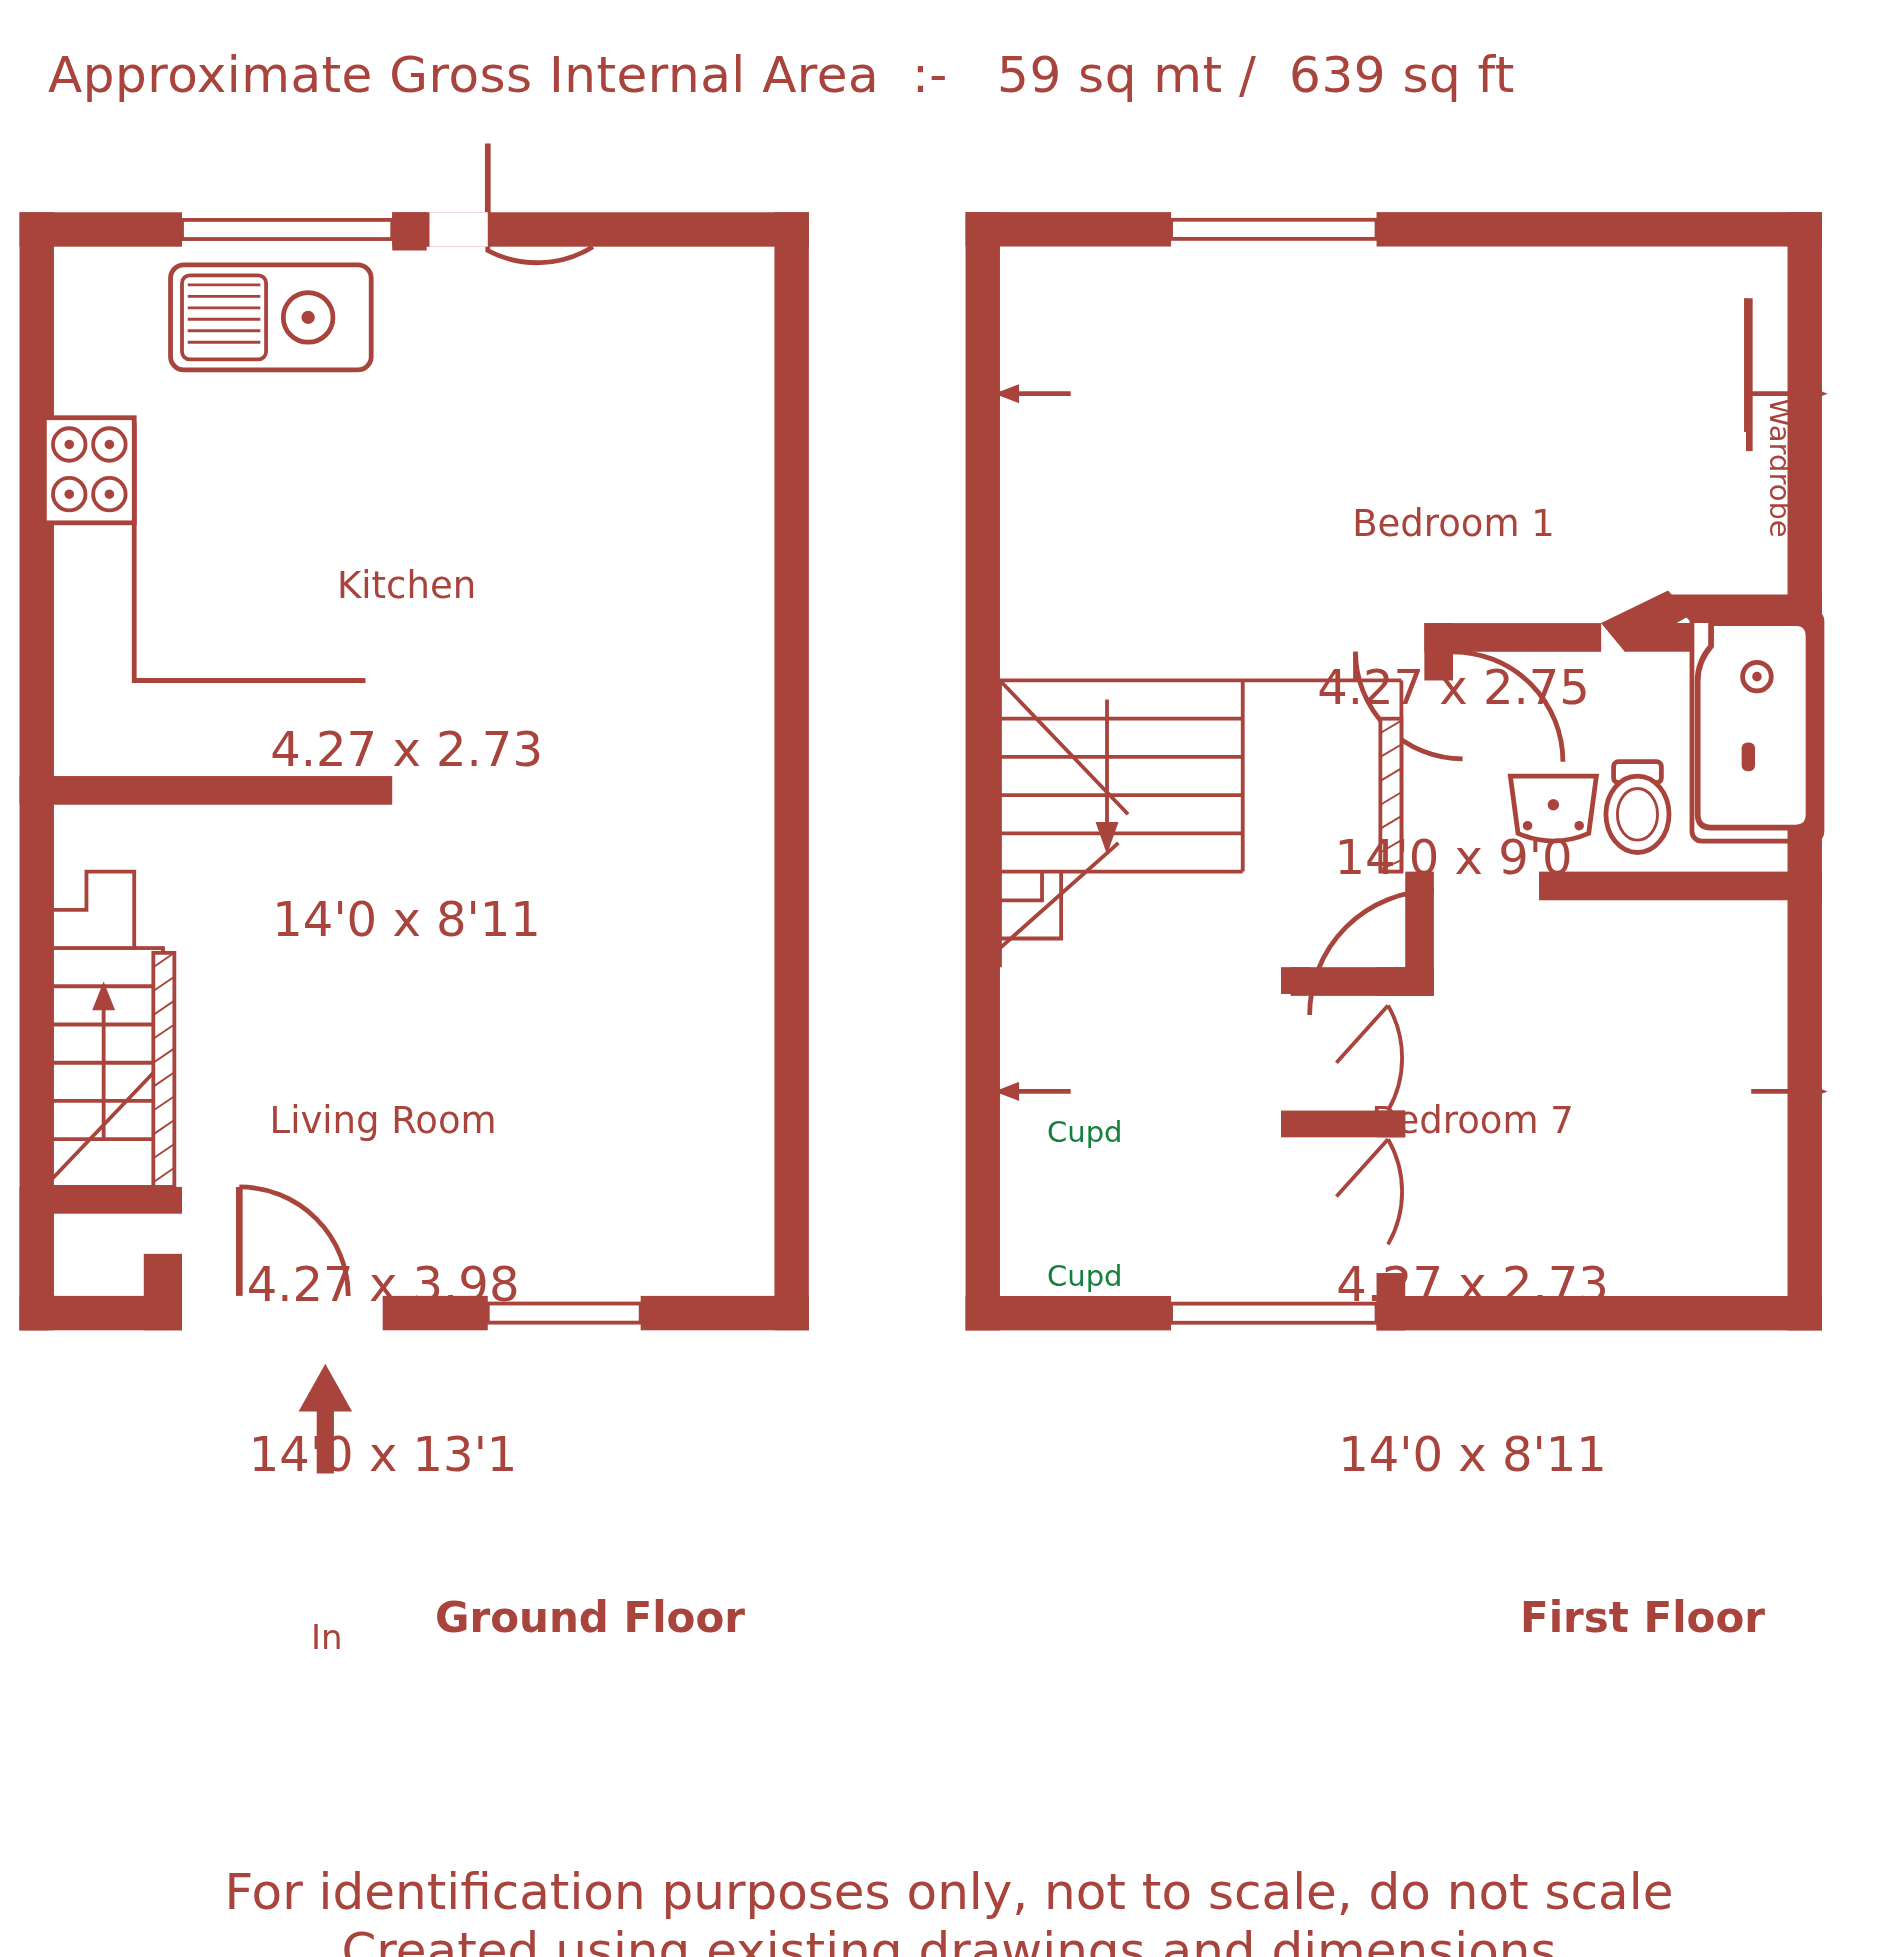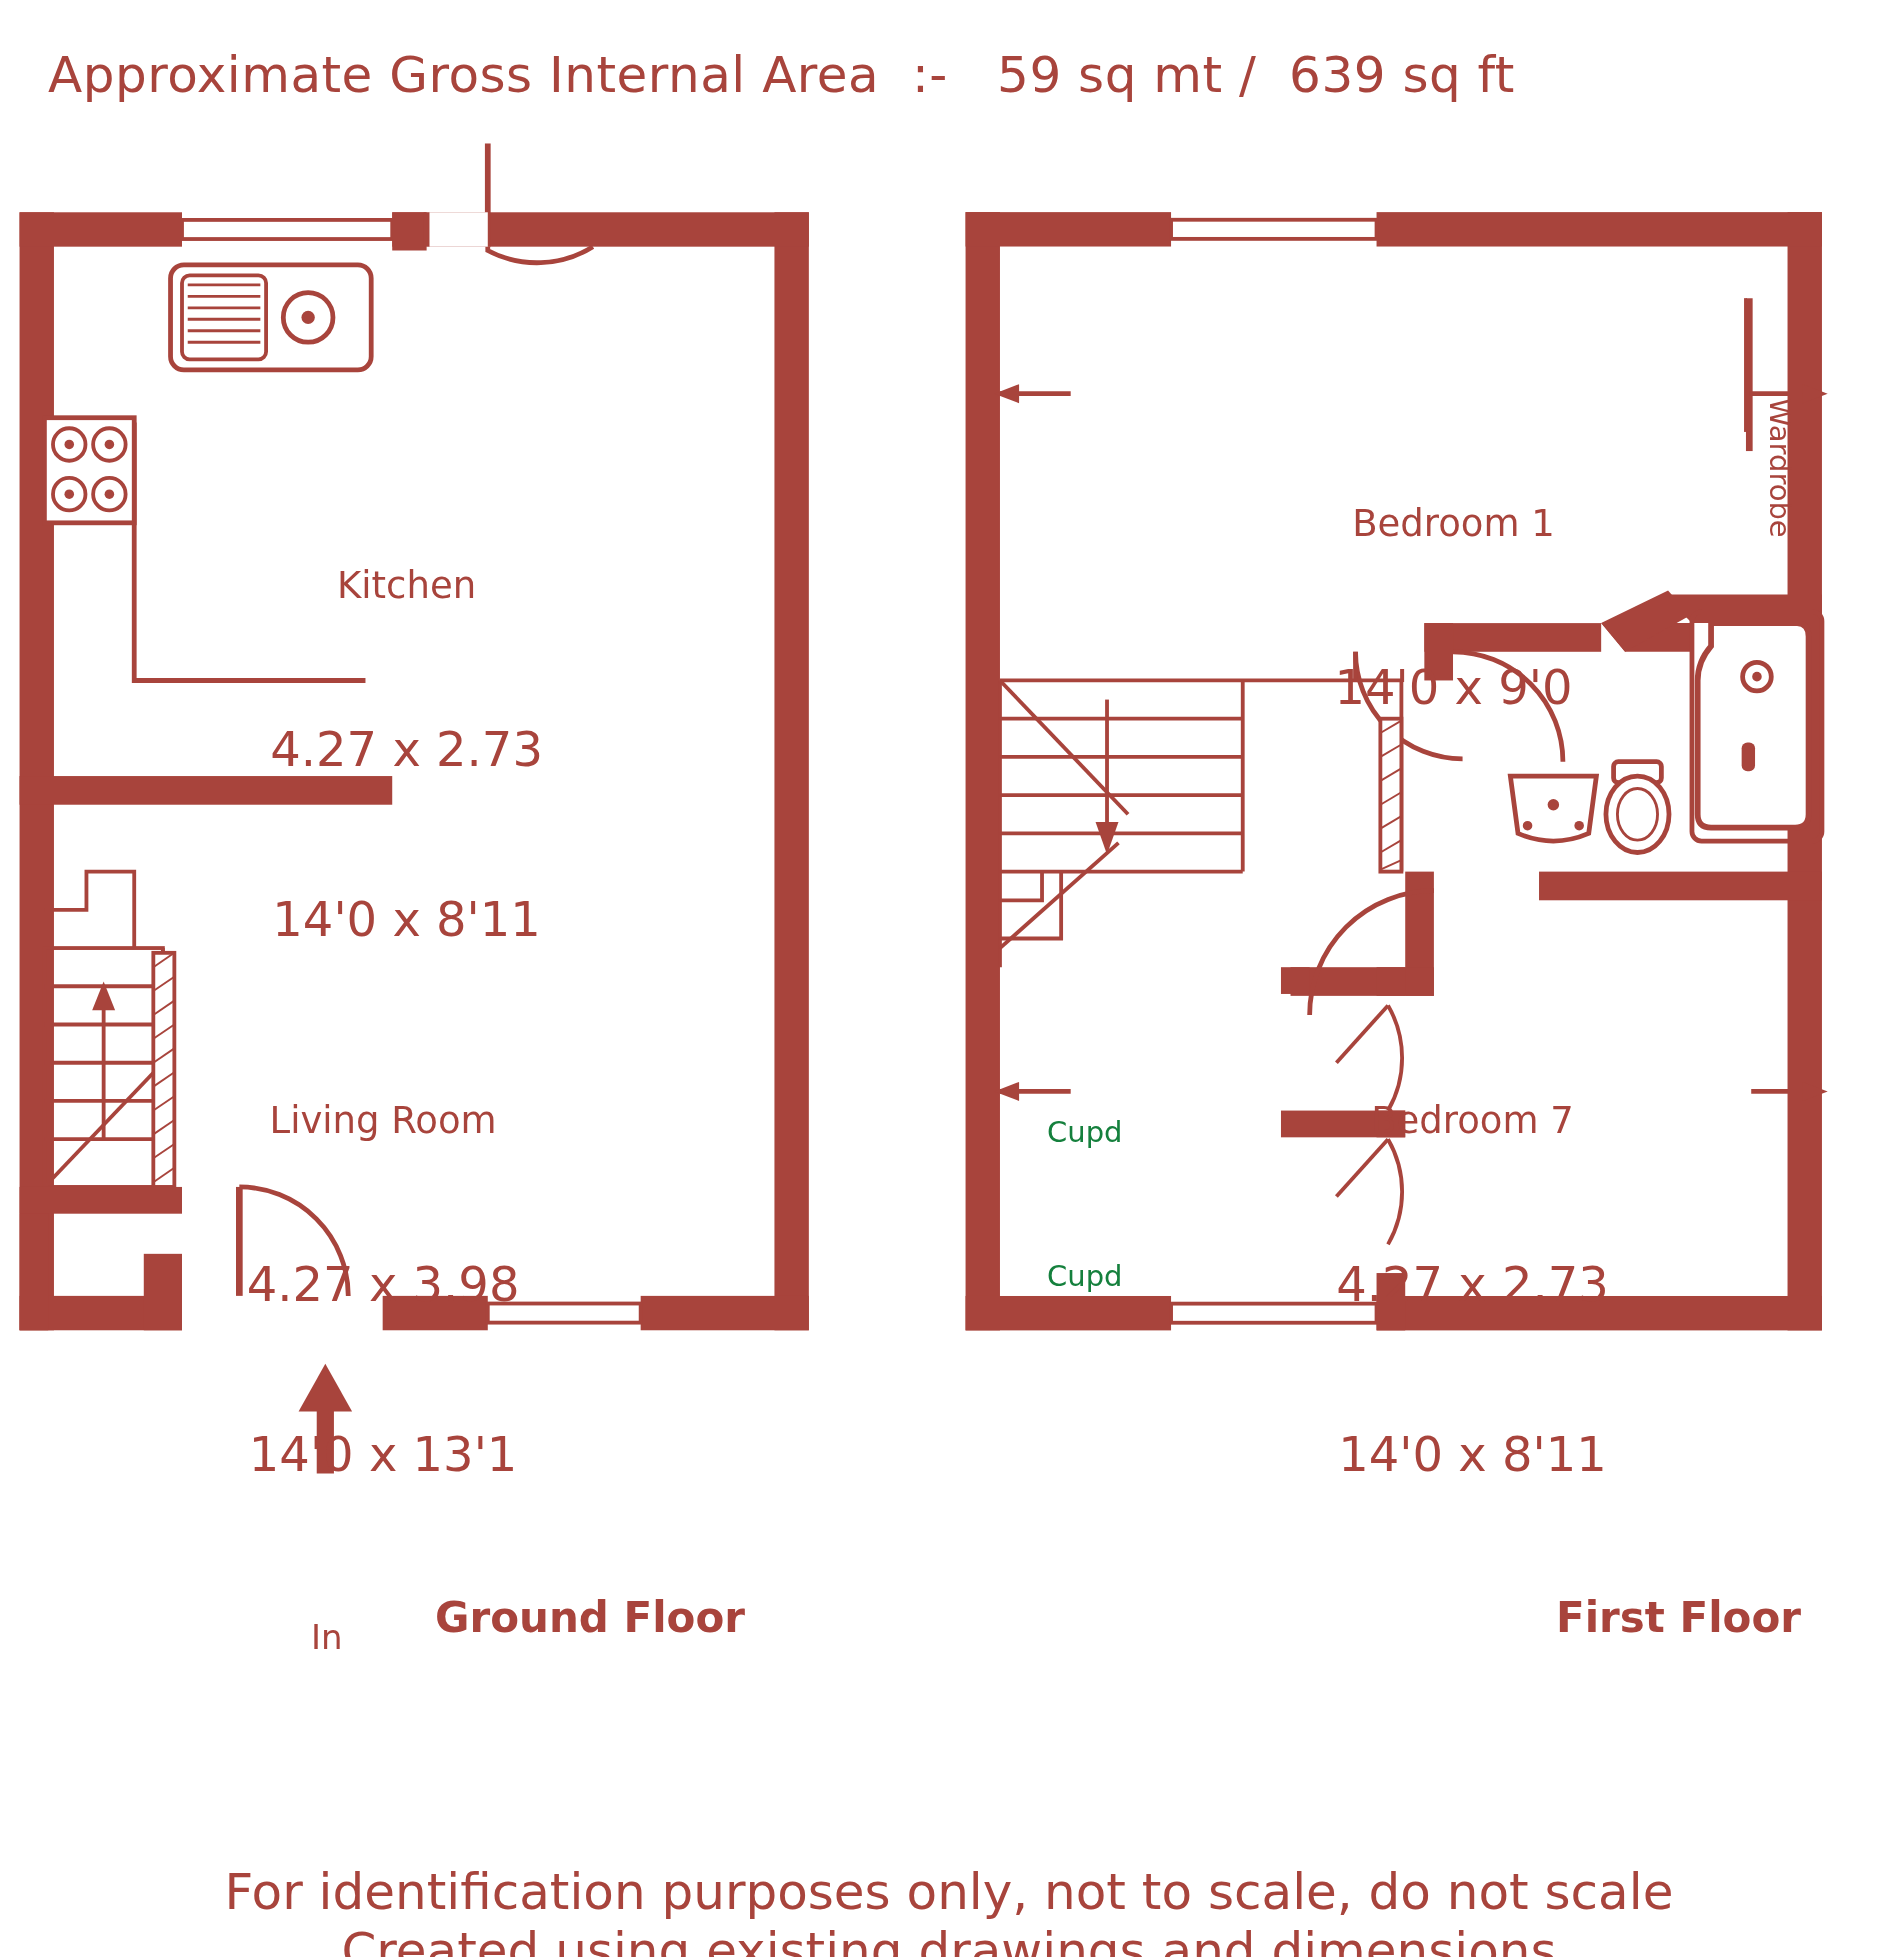--- a/index.html
+++ b/index.html
@@ -74,21 +74,21 @@
     white-space: pre;
   }
   .floor-title {
     position: absolute;
     font-size: 42px;
     font-weight: bold;
     color: #a8443c;
     white-space: pre;
   }
   #ground-title { left: 435px; top: 1553px; }
-  #first-title  { left: 1556px; top: 1553px; }
+  #first-title  { left: 1520px; top: 1553px; }
   .in-label {
     position: absolute;
     left: 311px;
     top: 1577px;
     font-size: 34px;
     color: #a8443c;
   }
 </style>
 </head>
 <body>
@@ -322,20 +322,21 @@
           <line x1="46" y1="990" x2="120" y2="990"></line>
           <path d="M 40 990 L 66 980 L 66 1000 Z" fill="#a8443c" stroke="none"></path>
           <line x1="832" y1="990" x2="906" y2="990"></line>
           <path d="M 912 990 L 886 980 L 886 1000 Z" fill="#a8443c" stroke="none"></path>
         </g>
       </g>
     </svg>
 
     <div class="roomlabel" style="left:287px; top:244px; width:421px;">
       <div class="name">Bedroom 1</div>
+      <div>4.27 x 2.75</div>
       <div>14'0 x 9'0</div>
     </div>
 
     <div class="roomlabel" style="left:306px; top:841px; width:421px;">
       <div class="name">Bedroom 7</div>
       <div>4.27 x 2.73</div>
       <div>14'0 x 8'11</div>
     </div>
 
     <div class="vert-label" style="left:841px; top:253px;">Wardrobe</div>

